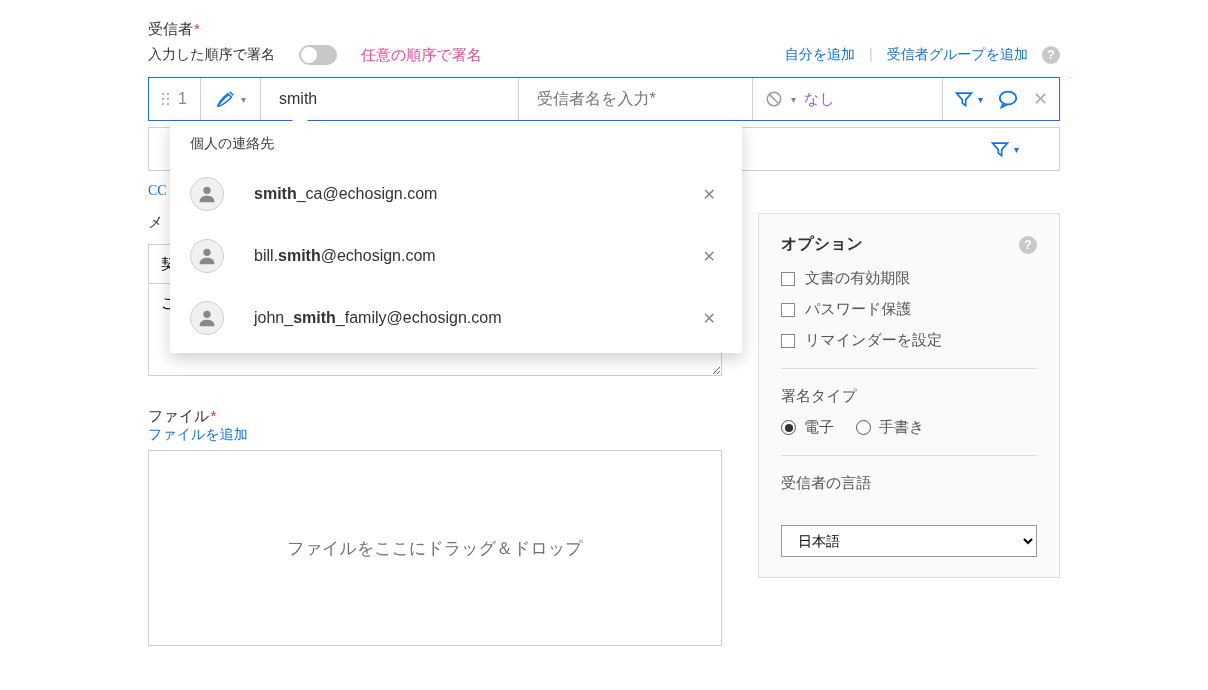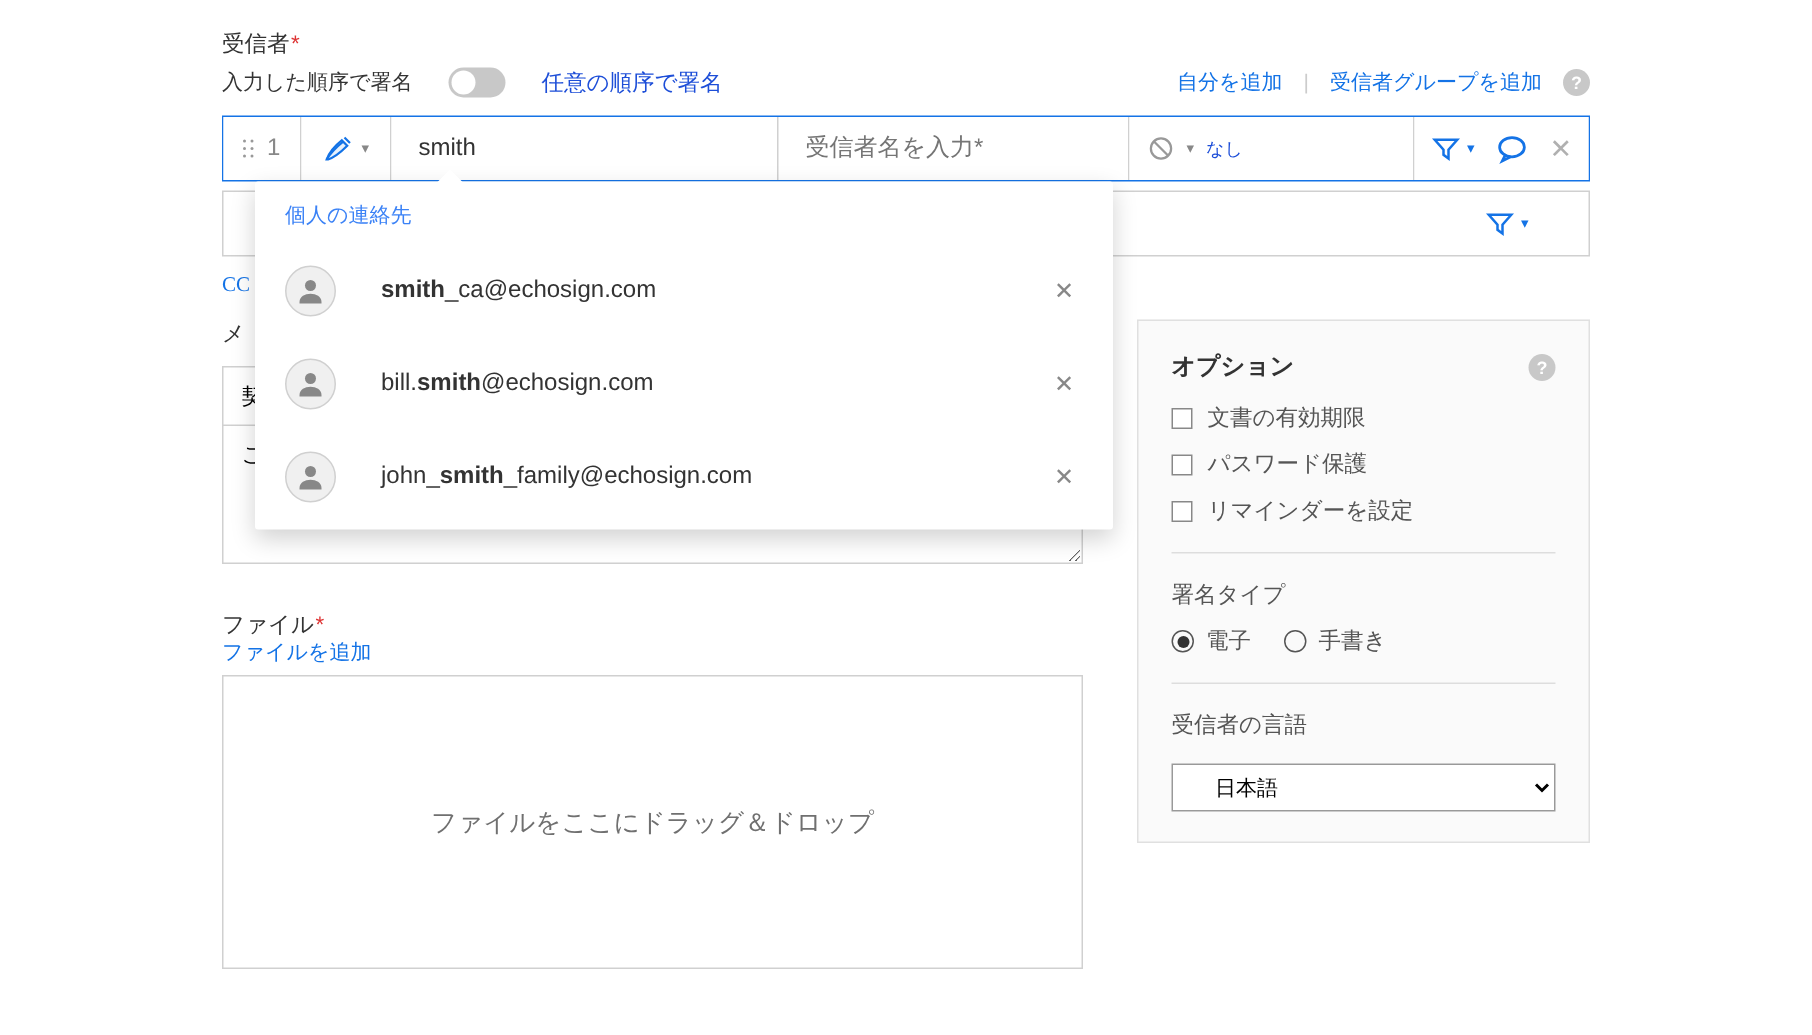--- a/index.html
+++ b/index.html
@@ -42,21 +42,21 @@
     cursor: pointer;
     font-size: 14px;
   }
   .vbar { color: #ccc; }
   .help-icon {
     width: 18px; height: 18px; border-radius: 50%;
     background: #c8c8c8; color: #fff;
     display: inline-flex; align-items: center; justify-content: center;
     font-size: 12px; font-weight: bold;
   }
-  .muted-label { color: #1d4ed8; font-size: 15px; }
+  .muted-label { color: #ec4899; font-size: 15px; }
 
   
   .toggle {
     width: 38px; height: 20px; border-radius: 10px; background: #c8c8c8;
     position: relative; cursor: pointer;
   }
   .toggle-knob {
     position: absolute; left: 2px; top: 2px; width: 16px; height: 16px;
     border-radius: 50%; background: #fff;
   }
@@ -89,21 +89,21 @@
   .seq-num { color: #888; font-size: 16px; }
   .role-col { width: 60px; justify-content: center; gap: 4px; }
   .pen-svg { color: #1473e6; }
   .chev { color: #888; font-size: 10px; }
   .email-col { flex: 1; padding: 0 16px; position: relative; }
   .email-input { border: none; outline: none; font-size: 16px; width: 100%; color: #333; }
   .name-col { width: 234px; padding: 0 16px; }
   .name-input { border: none; outline: none; font-size: 16px; width: 100%; color: #888; }
   .auth-col { width: 190px; padding: 0 12px; gap: 8px; }
   .no-entry { width: 18px; height: 18px; color: #999; }
-  .auth-text { color: #1d4ed8; font-size: 12px; }
+  .auth-text { color: #8b5cf6; font-size: 15px; }
   .actions-col { width: 116px; justify-content: center; gap: 14px; padding: 0 8px; }
   .filter-svg { color: #1473e6; cursor: pointer; }
   .speech-svg { color: #1473e6; cursor: pointer; }
   .close-x { color: #b0b0b0; cursor: pointer; font-size: 18px; font-weight: 300; }
 
   
   .dropdown {
     position: absolute;
     top: 44px;
     left: 22px;
@@ -117,21 +117,21 @@
   .dropdown::before {
     content: "";
     position: absolute;
     top: -8px; left: 120px;
     border-left: 10px solid transparent;
     border-right: 10px solid transparent;
     border-bottom: 10px solid #fff;
   }
   .dd-header {
     padding: 4px 20px 10px 20px;
-    color: #3b82f6;
+    color: #404040;
     font-size: 14px;
   }
   .dd-item {
     display: flex;
     align-items: center;
     padding: 14px 20px;
     gap: 30px;
     cursor: pointer;
   }
   .avatar {
@@ -226,23 +226,23 @@
   .sig-title { font-size: 15px; color: #555; margin-bottom: 12px; }
   .radio-row { display: flex; gap: 22px; align-items: center; }
   .radio-opt { display: flex; align-items: center; gap: 8px; color: #555; font-size: 15px; cursor: pointer; }
   .radio { width: 15px; height: 15px; border-radius: 50%; border: 1.5px solid #555; display: inline-flex; align-items: center; justify-content: center; }
   .radio.filled::after { content: ""; width: 8px; height: 8px; border-radius: 50%; background: #333; }
   .lang-select {
     width: 100%;
     height: 32px;
     border: 1px solid #999;
     background: #fff;
-    padding: 0 24px;
+    padding: 0 12px;
     font-size: 14px;
-    margin-top: 4px;
+    margin-top: 20px;
   }
 </style>
 </head>
 <body>
 
 <div class="container">
 
   <div class="section-label required">受信者</div>
 
   <div class="sign-order-row">

